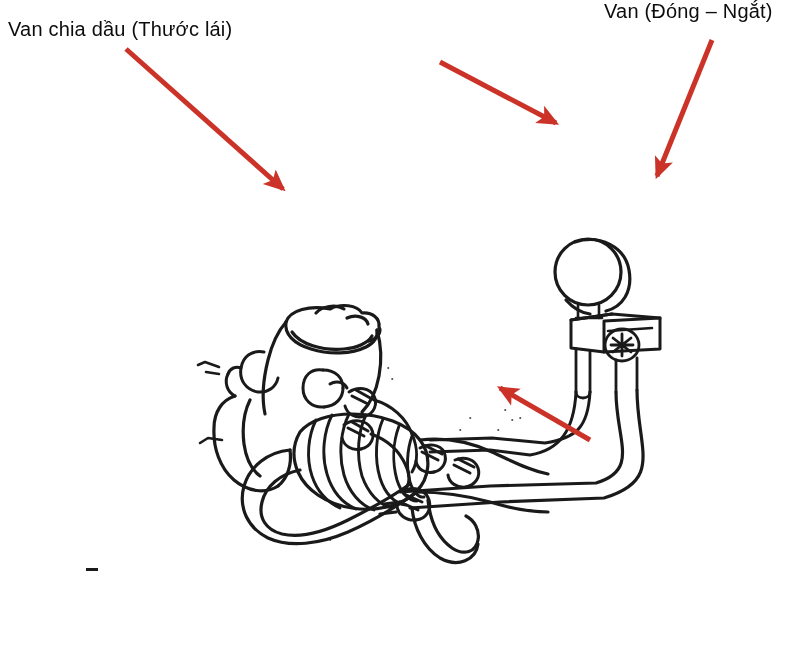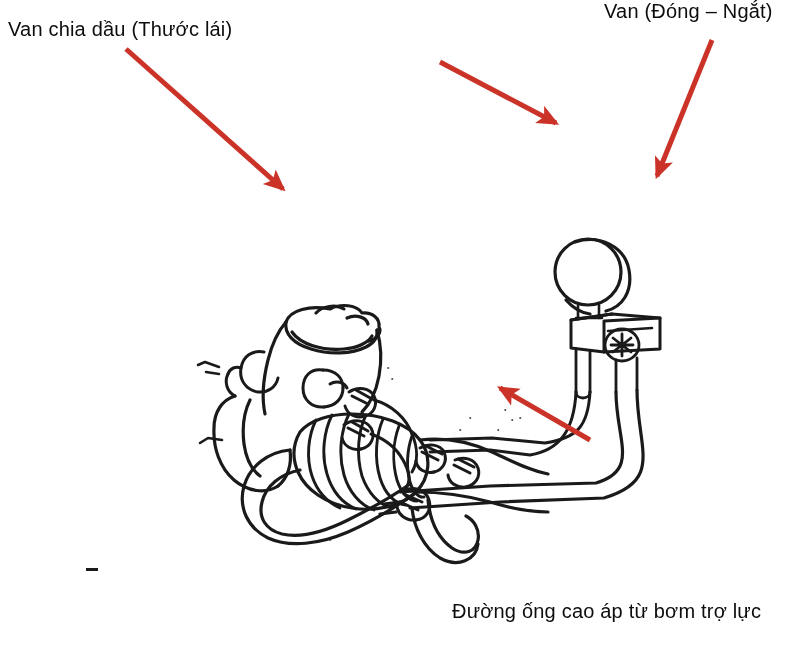--- a/index.html
+++ b/index.html
@@ -238,15 +238,14 @@
       <line x1="712" y1="40" x2="657" y2="176" marker-end="url(#ah)"></line>
       <line x1="590" y1="440" x2="500" y2="388" marker-end="url(#ah)"></line>
     </g>
   </svg>
 
   <div class="label" id="label-valve-distributor">Van chia dầu (Thước lái)</div>
 
 
   <div class="label" id="label-shutoff-valve">Van (Đóng – Ngắt)</div>
 
-  <div class="label" id="label-high-pressure-line">Đường ống cao áp từ bơm trợ lực</div>
 
 </div>
 
 </body></html>

